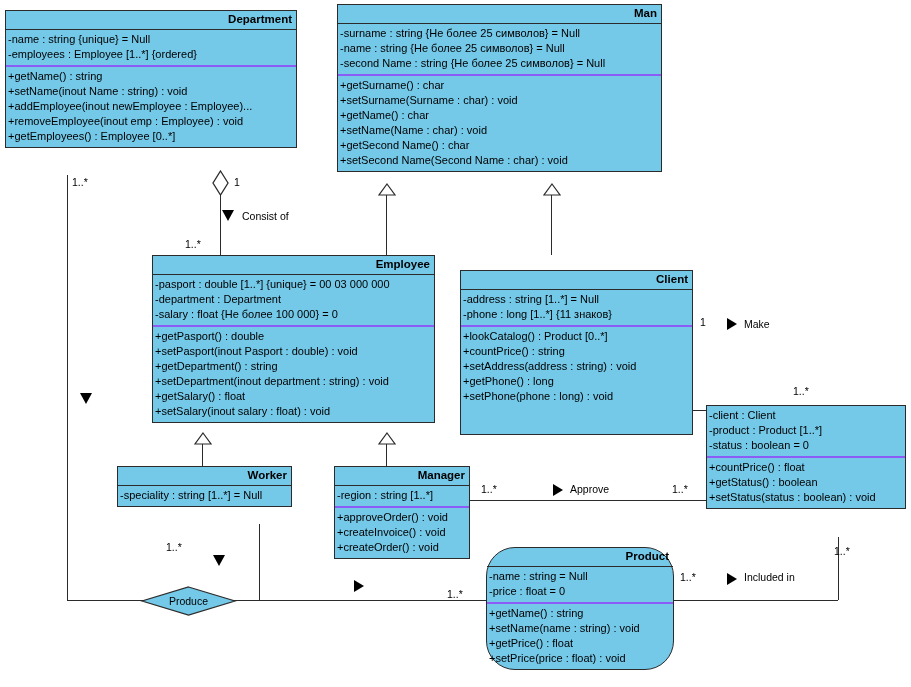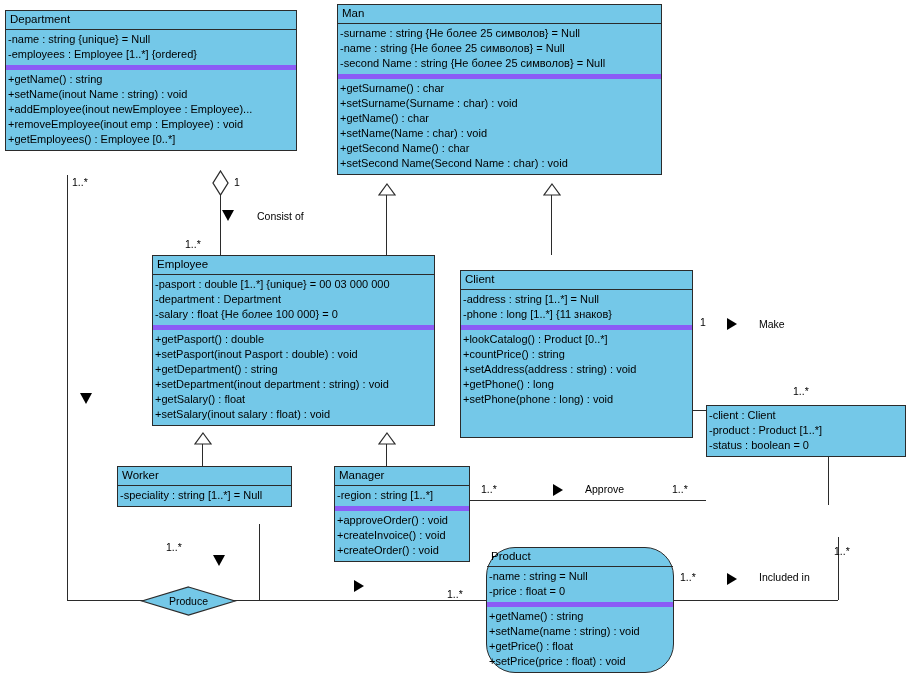--- a/index.html
+++ b/index.html
@@ -19,31 +19,31 @@
   
   .uml-class {
     position: absolute;
     background: #74C8E8;
     border: 1px solid #2b2b2b;
     box-sizing: border-box;
     font-size: 11px;
     color: #000000;
   }
   .uml-title {
-    text-align: left;
-    font-weight: normal;
+    text-align: right;
+    font-weight: bold;
     font-size: 11.5px;
     padding: 2px 4px 3px 4px;
     border-bottom: 1px solid #2b2b2b;
     line-height: 13px;
     white-space: nowrap;
   }
   .uml-compartment {
     padding: 2px 0 3px 0;
-    border-bottom: 5px solid #8b5cf6;
+    border-bottom: 2px solid #8b5cf6;
   }
   .uml-compartment:last-child {
     border-bottom: none;
   }
   .uml-compartment.last {
     border-bottom: none;
   }
   .uml-row {
     padding: 0 2px 0 2px;
     line-height: 15px;
@@ -100,21 +100,20 @@
     text-align: center;
     white-space: nowrap;
   }
 
   .edge-label {
     position: absolute;
     font-size: 10.5px;
     color: #000000;
     white-space: nowrap;
     line-height: 12px;
-    margin-left: 15px;
   }
   .mult-label {
     position: absolute;
     font-size: 10.5px;
     color: #000000;
     white-space: nowrap;
     line-height: 12px;
   }
 </style>
 </head>
@@ -283,20 +282,25 @@
       <div class="uml-row">+createOrder() : void</div>
     </div>
   </div>
 
   <div class="uml-class" style="left:706px; top:405px; width:200px;">
     <div class="uml-compartment">
       <div class="uml-row">-client : Client</div>
       <div class="uml-row">-product : Product [1..*]</div>
       <div class="uml-row">-status : boolean = 0</div>
     </div>
+    <div class="uml-compartment last">
+      <div class="uml-row">+countPrice() : float</div>
+      <div class="uml-row">+getStatus() : boolean</div>
+      <div class="uml-row">+setStatus(status : boolean) : void</div>
+    </div>
   </div>
 
   <div class="uml-class" style="left:486px; top:547px; width:188px;border-radius:29px;">
     <div class="uml-title">Product</div>
     <div class="uml-compartment">
       <div class="uml-row">-name : string = Null</div>
       <div class="uml-row">-price : float = 0</div>
     </div>
     <div class="uml-compartment last">
       <div class="uml-row">+getName() : string</div>

